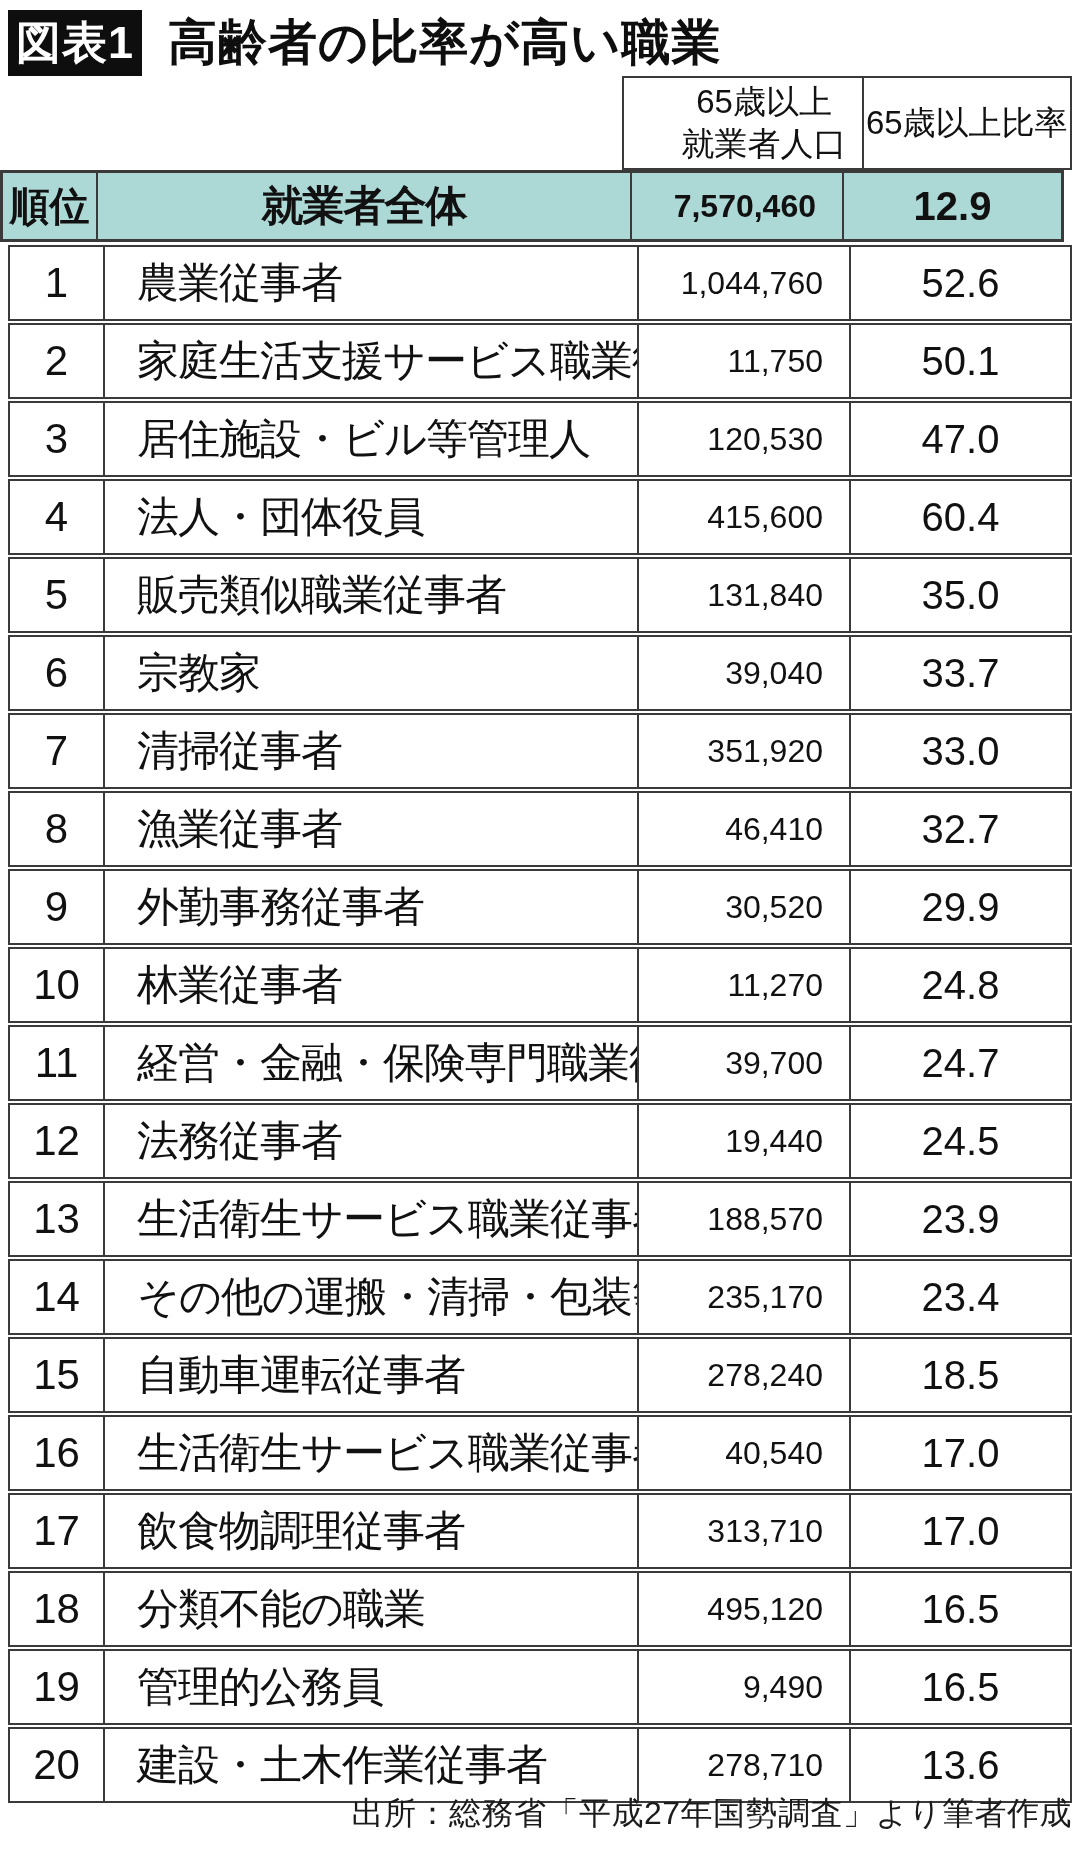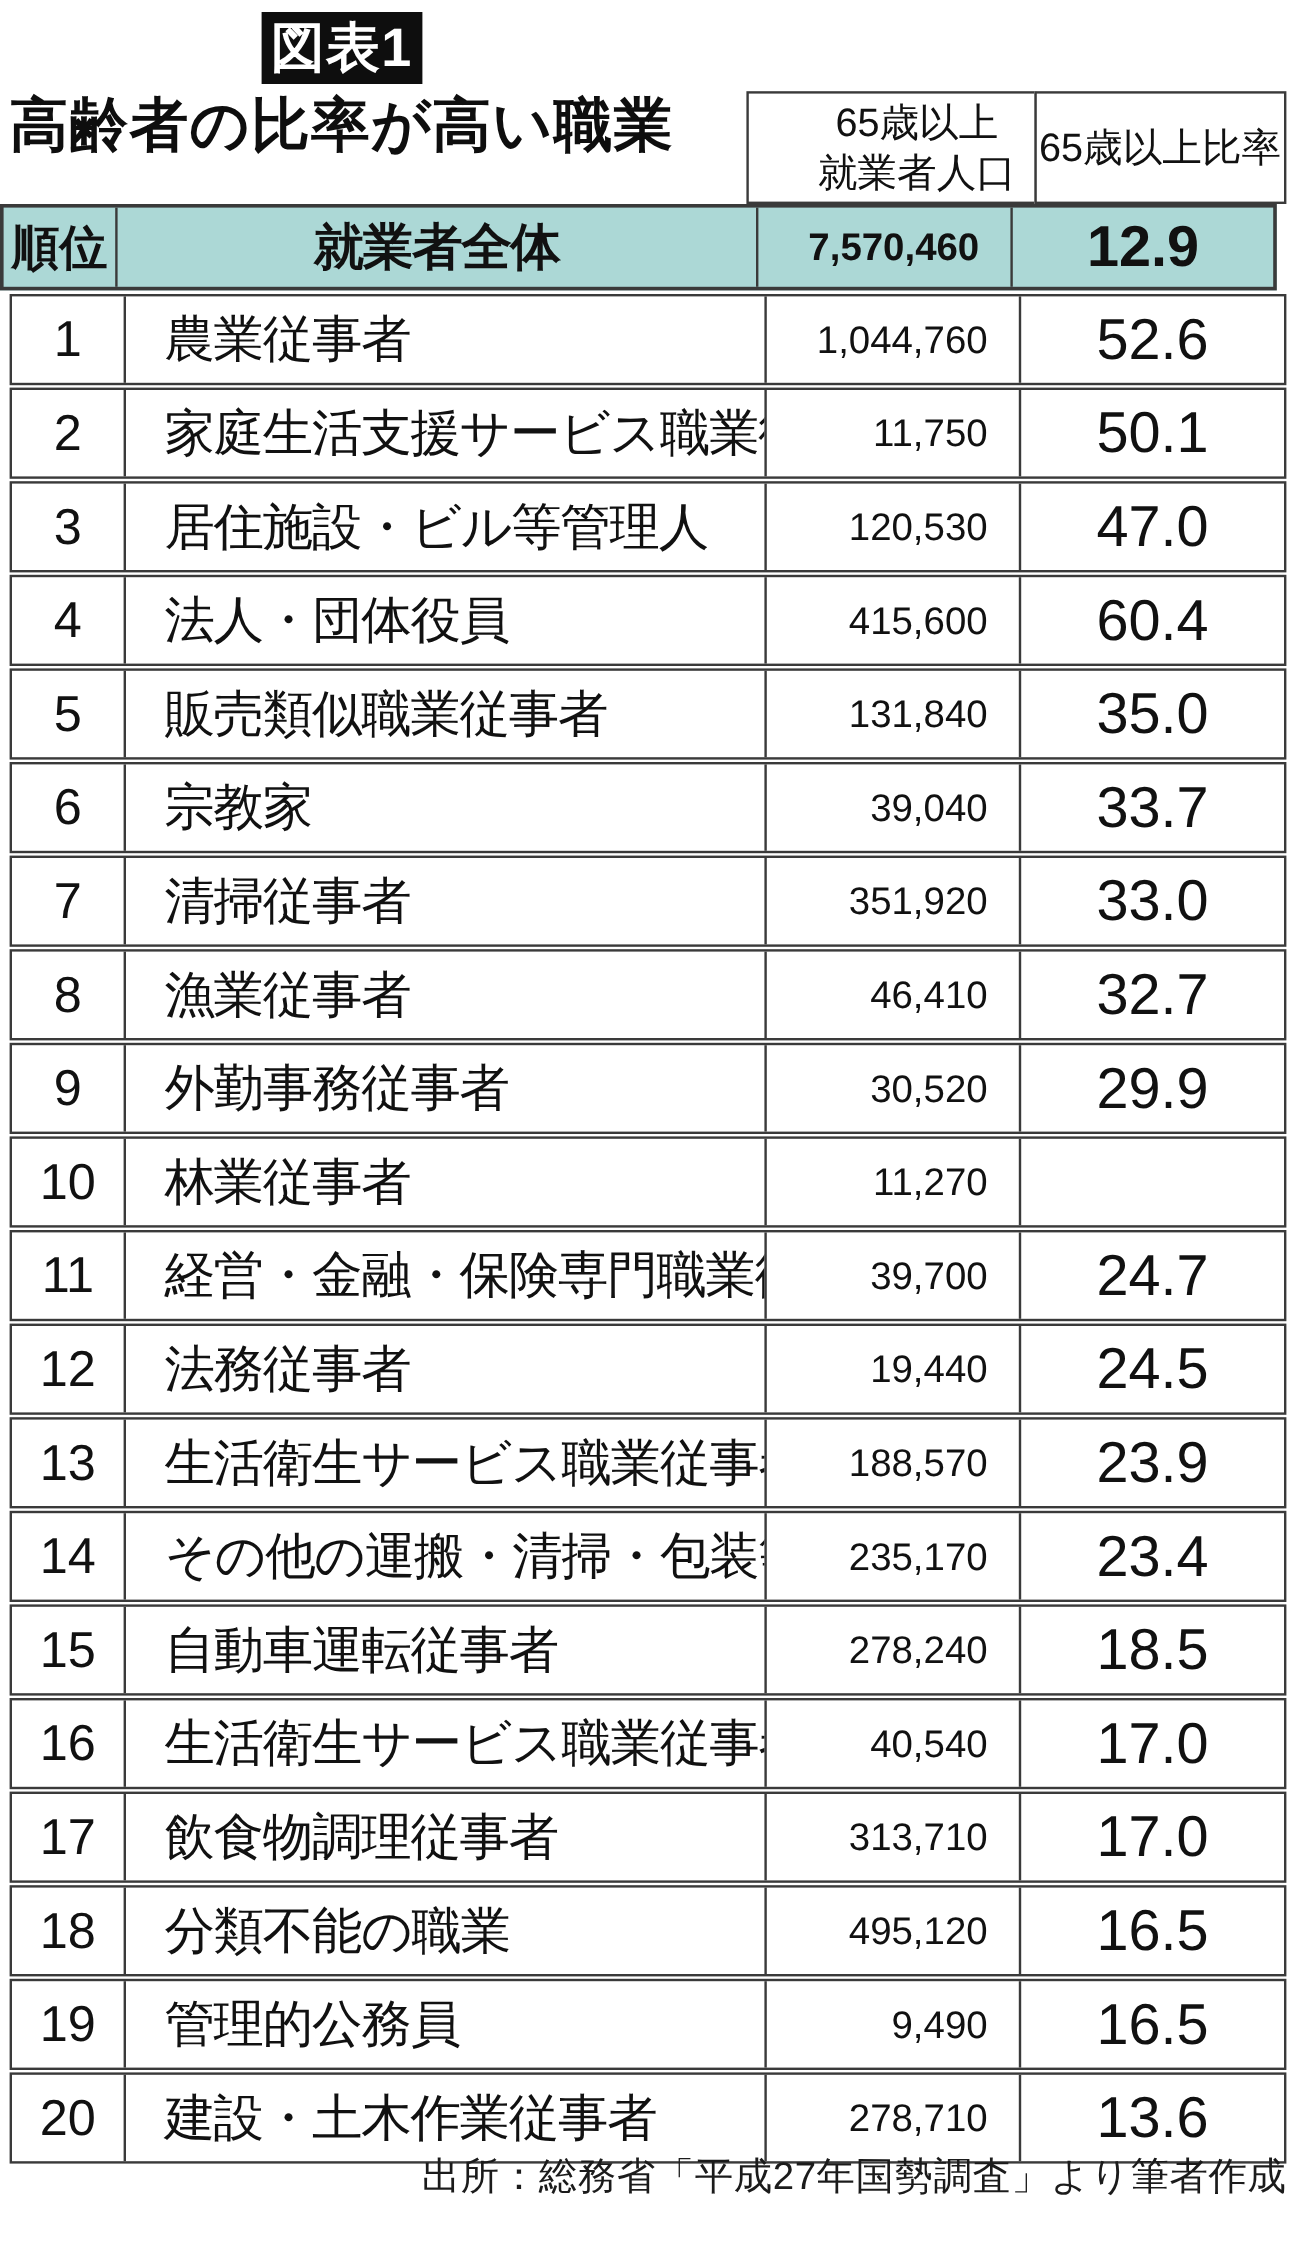--- a/index.html
+++ b/index.html
@@ -2,41 +2,41 @@
 <html lang="ja"><head>
 <meta charset="utf-8">
 <style>
   html,body{margin:0;padding:0;background:#ffffff;}
   .page{
     position:relative;width:1080px;height:1872px;background:#ffffff;
     font-family:"Liberation Sans","DejaVu Sans",sans-serif;color:#111;
     overflow:hidden;
   }
   
-  .title-row{position:absolute;left:8px;top:10px;height:66px;display:flex;align-items:center;gap:2px;flex-direction:column;}
+  .title-row{position:absolute;left:8px;top:10px;height:66px;display:flex;align-items:center;gap:26px;}
   .badge{width:134px;height:66px;background:#0e0e0e;color:#ffffff;font-size:45px;font-weight:700;
          display:flex;align-items:center;justify-content:center;letter-spacing:1px;}
   .title-text{font-size:49px;font-weight:700;color:#0e0e0e;letter-spacing:1px;white-space:nowrap;}
   
   .col-headers{position:absolute;left:8px;top:76px;width:1064px;height:94px;display:flex;}
   .ch-spacer{width:633px;}
   .col-header{box-sizing:border-box;border:2px solid #3a3a3a;display:flex;flex-direction:column;
               align-items:center;justify-content:center;font-size:33px;line-height:1.28;color:#111;background:#fff;}
   .col-header.pop{width:248px;padding-left:43px;}
   .col-header.ratio{width:217px;margin-left:-2px;}
   
   .total-row{position:absolute;left:0;top:170px;width:1064px;height:72px;box-sizing:border-box;
              border:3px solid #3a3a3a;background:#acd8d6;display:flex;font-weight:700;}
   .total-row .cell{border-color:#3a3a3a;}
   
   .cell{display:flex;align-items:center;box-sizing:border-box;height:100%;}
   .cell.rank {width:95px;justify-content:center;font-size:42px;}
   .cell.name {width:534px;padding-left:32px;font-size:42px;letter-spacing:-1px;white-space:nowrap;overflow:hidden;}
   .cell.pop  {width:212px;justify-content:flex-end;padding-right:26px;font-size:32px;}
-  .cell.ratio{flex:1;justify-content:center;font-size:48px;}
+  .cell.ratio{flex:1;justify-content:center;font-size:40px;}
   .sep{border-right:2px solid #3a3a3a;}
   .total-row .cell.rank{font-size:40px;}
   .total-row .cell.name{justify-content:center;padding-left:0;}
   
   .rows{position:absolute;left:8px;top:245px;width:1064px;}
   .row{box-sizing:border-box;height:76px;border:2px solid #3a3a3a;display:flex;margin-top:2px;background:#fff;}
   .row:first-child{margin-top:0;}
   
   .footer{position:absolute;right:8px;top:1792px;font-size:32px;color:#1b1b1b;letter-spacing:0.5px;}
 </style>
@@ -120,20 +120,21 @@
       <div class="row">
         <div class="cell rank sep">9</div>
         <div class="cell name sep">外勤事務従事者</div>
         <div class="cell pop sep">30,520</div>
         <div class="cell ratio">29.9</div>
       </div>
       <div class="row">
         <div class="cell rank sep">10</div>
         <div class="cell name sep">林業従事者</div>
         <div class="cell pop sep">11,270</div>
+        <div class="cell ratio">24.8</div>
       </div>
       <div class="row">
         <div class="cell rank sep">11</div>
         <div class="cell name sep">経営・金融・保険専門職業従事者</div>
         <div class="cell pop sep">39,700</div>
         <div class="cell ratio">24.7</div>
       </div>
       <div class="row">
         <div class="cell rank sep">12</div>
         <div class="cell name sep">法務従事者</div>

